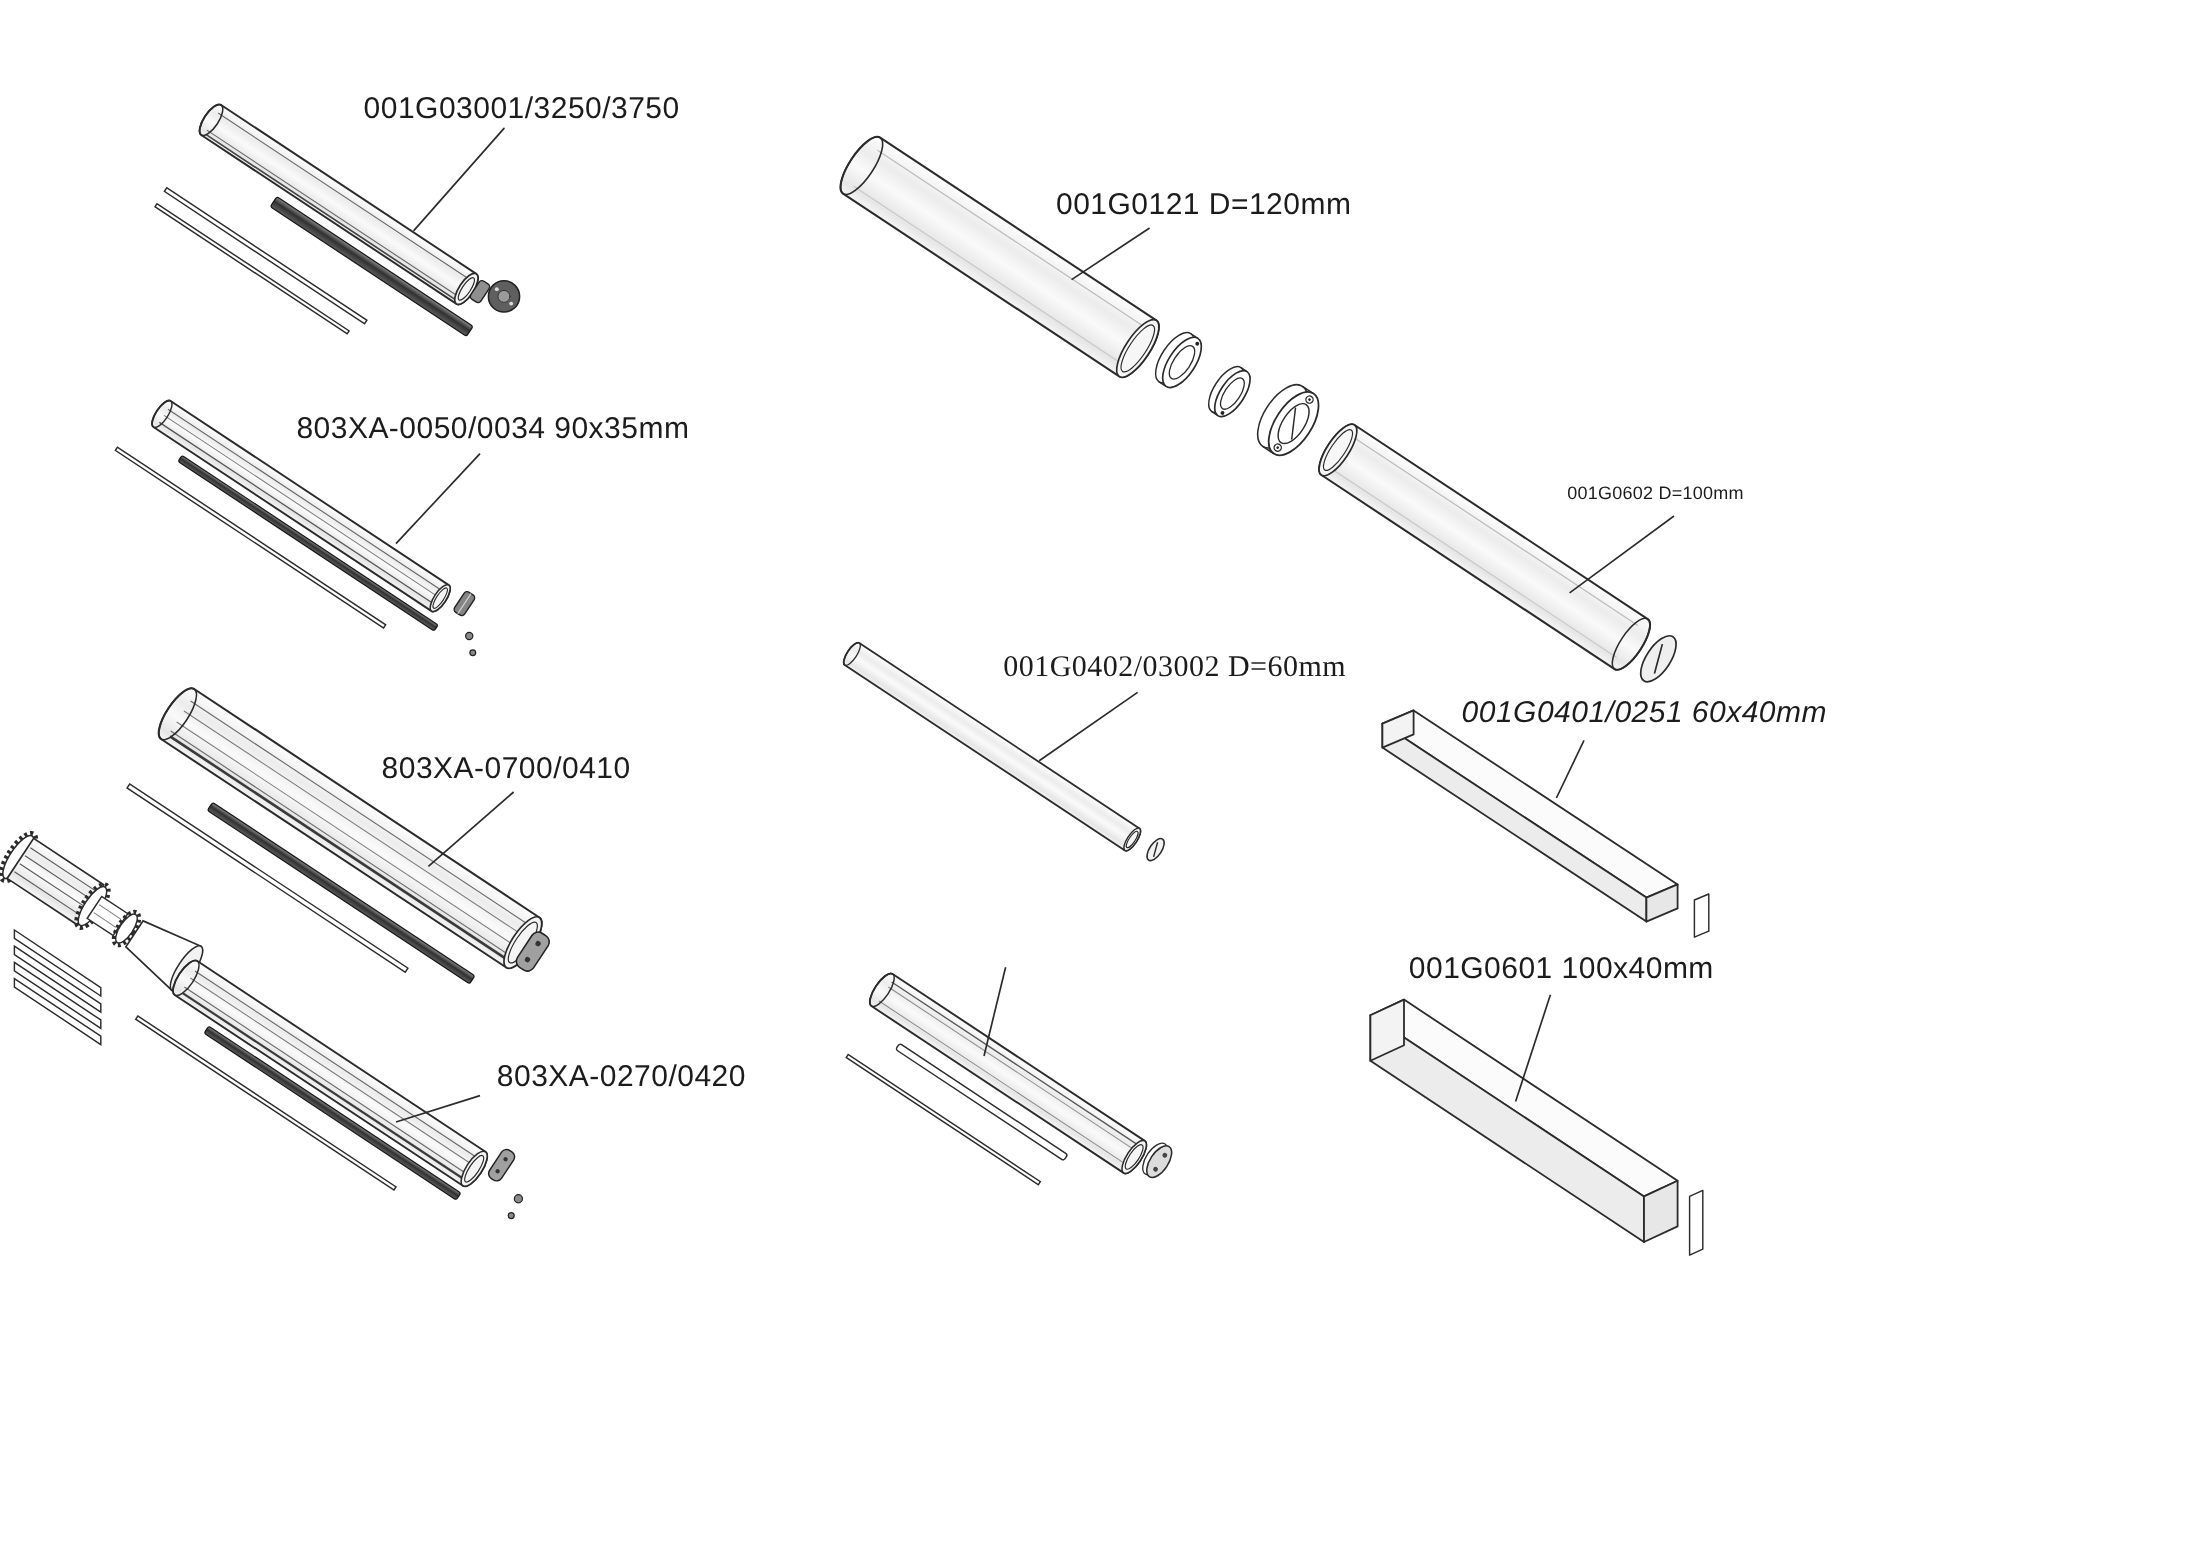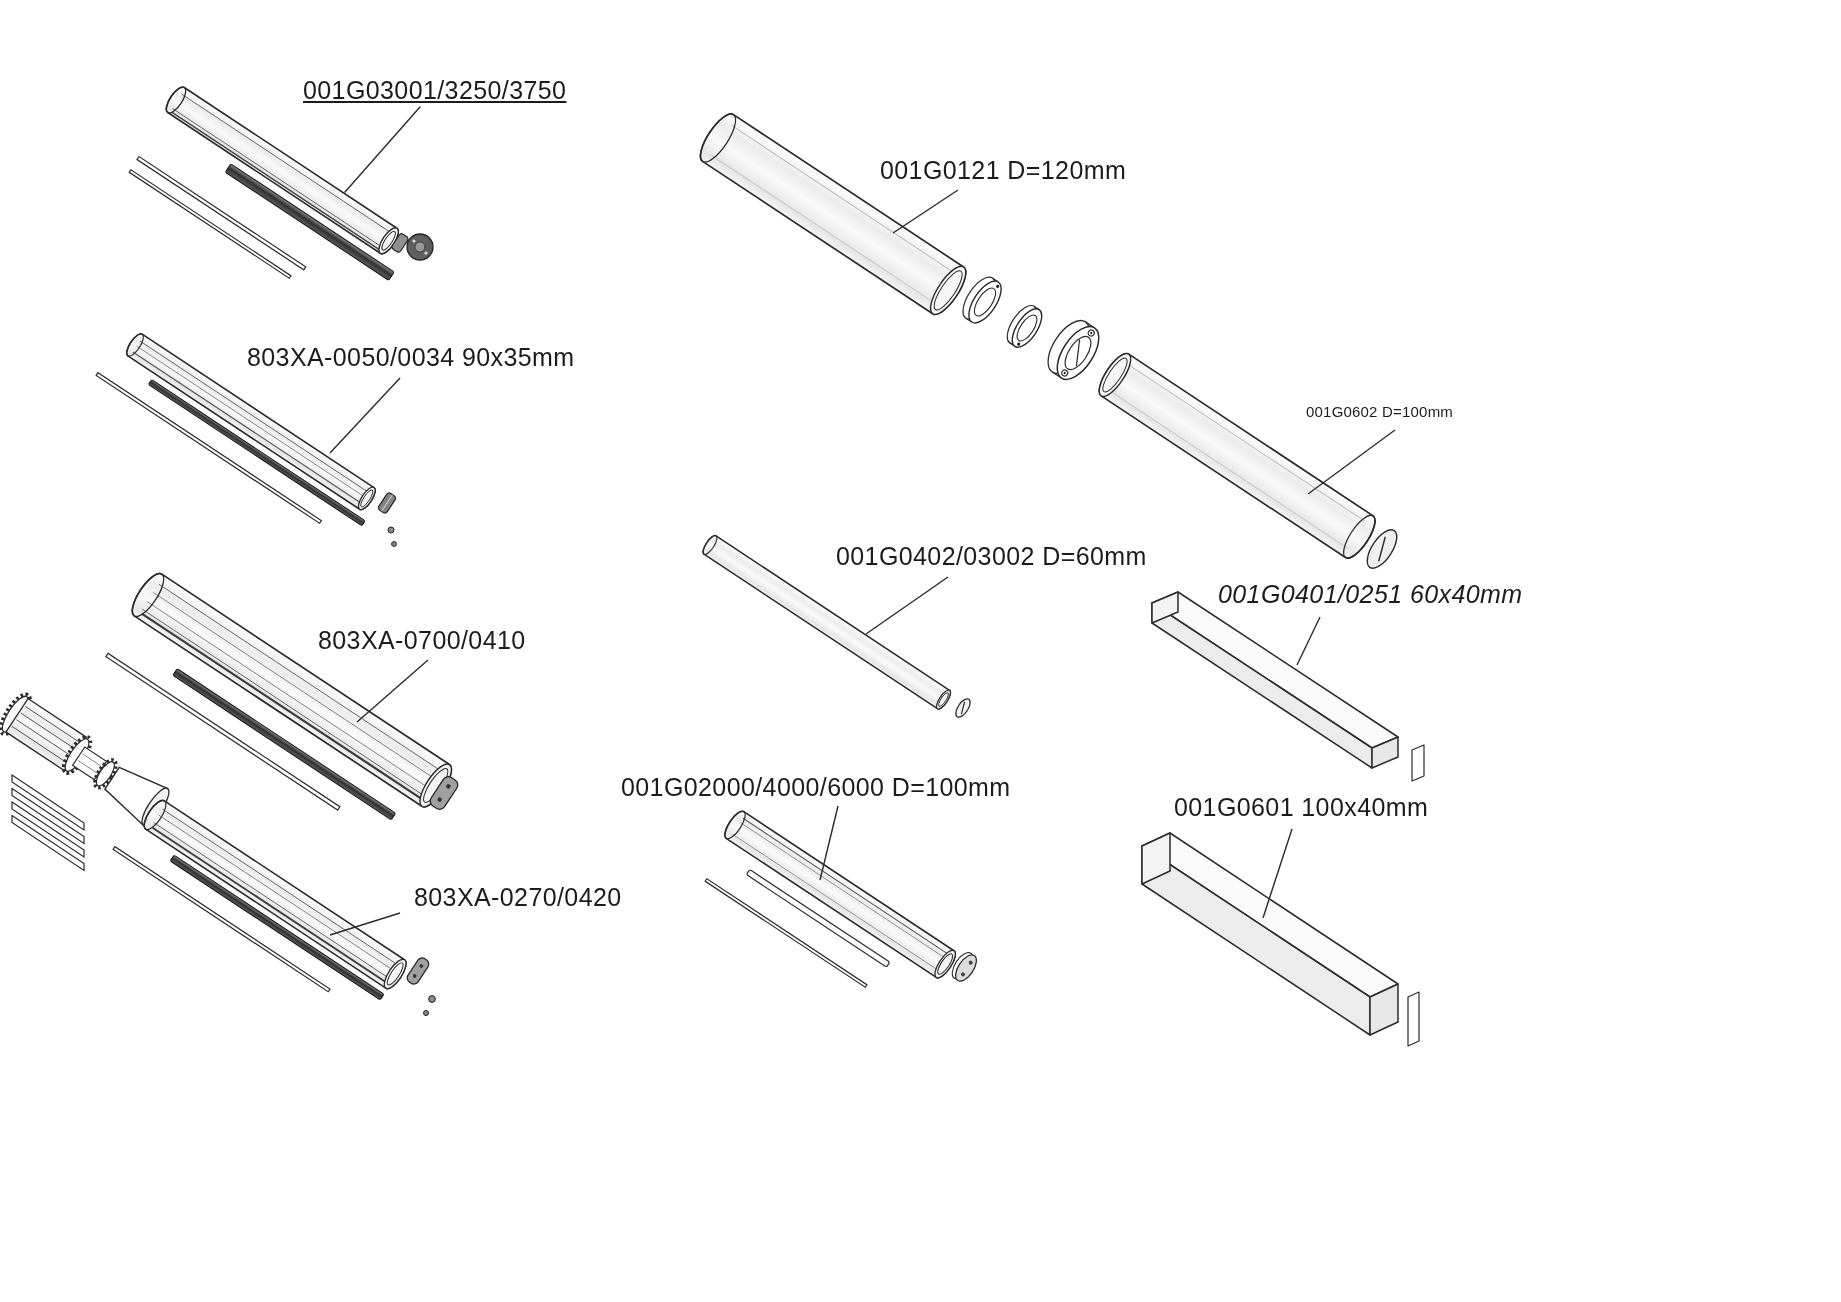--- a/index.html
+++ b/index.html
@@ -287,24 +287,23 @@
     <g stroke="#2b2b2b" stroke-width="1.5" stroke-linejoin="round">
       <polygon points="1142,846 1170,833 1398,984 1370,997" fill="#fbfbfb"></polygon>
       <polygon points="1142,846 1370,997 1370,1035 1142,884" fill="#ececec"></polygon>
       <polygon points="1142,846 1170,833 1170,871 1142,884" fill="#f3f3f3"></polygon>
       <polygon points="1370,997 1398,984 1398,1022 1370,1035" fill="#e7e7e7"></polygon>
       <polygon points="1408,997 1419,992 1419,1041 1408,1046" fill="#ffffff" stroke-width="1.2"></polygon>
       <line x1="1292" y1="829" x2="1263" y2="918" fill="none" stroke-width="1.4"></line>
     </g>
   </svg>
 
-  <div class="part-label" style="left:303px; top:76px;text-decoration:underline;">001G03001/3250/3750</div>
+  <div class="part-label" style="left:303px; top:76px;">001G03001/3250/3750</div>
   <div class="part-label" style="left:247px; top:343px;">803XA-0050/0034 90x35mm</div>
   <div class="part-label" style="left:318px; top:626px;">803XA-0700/0410</div>
   <div class="part-label" style="left:382px; top:883px;margin-left:32px;">803XA-0270/0420</div>
   <div class="part-label" style="left:880px; top:156px;">001G0121 D=120mm</div>
   <div class="part-label small" style="left:1306px; top:403px;">001G0602 D=100mm</div>
-  <div class="part-label" style="left:836px; top:542px;">001G0402/03002 D=60mm</div>
+  <div class="part-label" style="left:836px; top:542px;font-family:Liberation Serif, serif;">001G0402/03002 D=60mm</div>
   <div class="part-label" style="left:1218px; top:580px;font-style:italic;">001G0401/0251 60x40mm</div>
-  <div class="part-label" style="left:621px; top:773px;">001G02000/4000/6000 D=100mm</div>
   <div class="part-label" style="left:1174px; top:793px;">001G0601 100x40mm</div>
 
 </div>
 
 </body></html>

